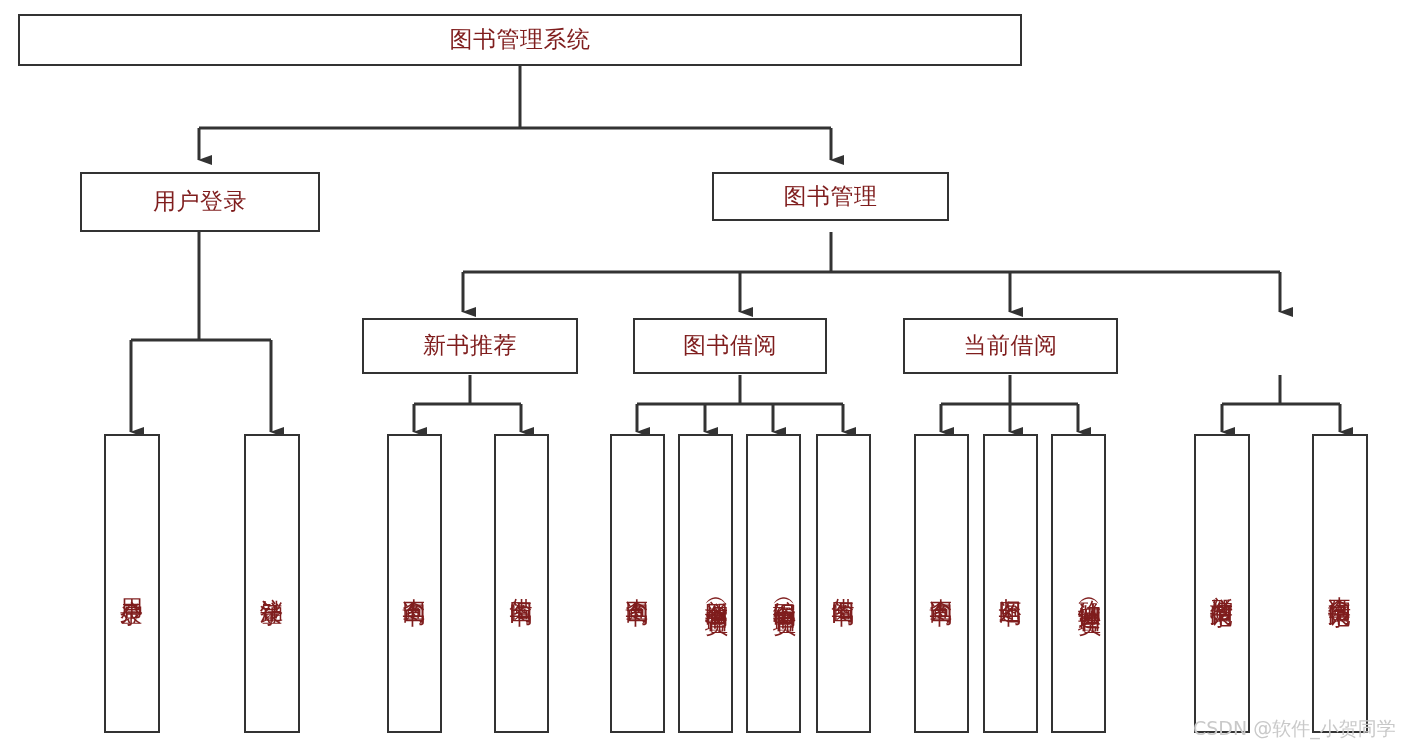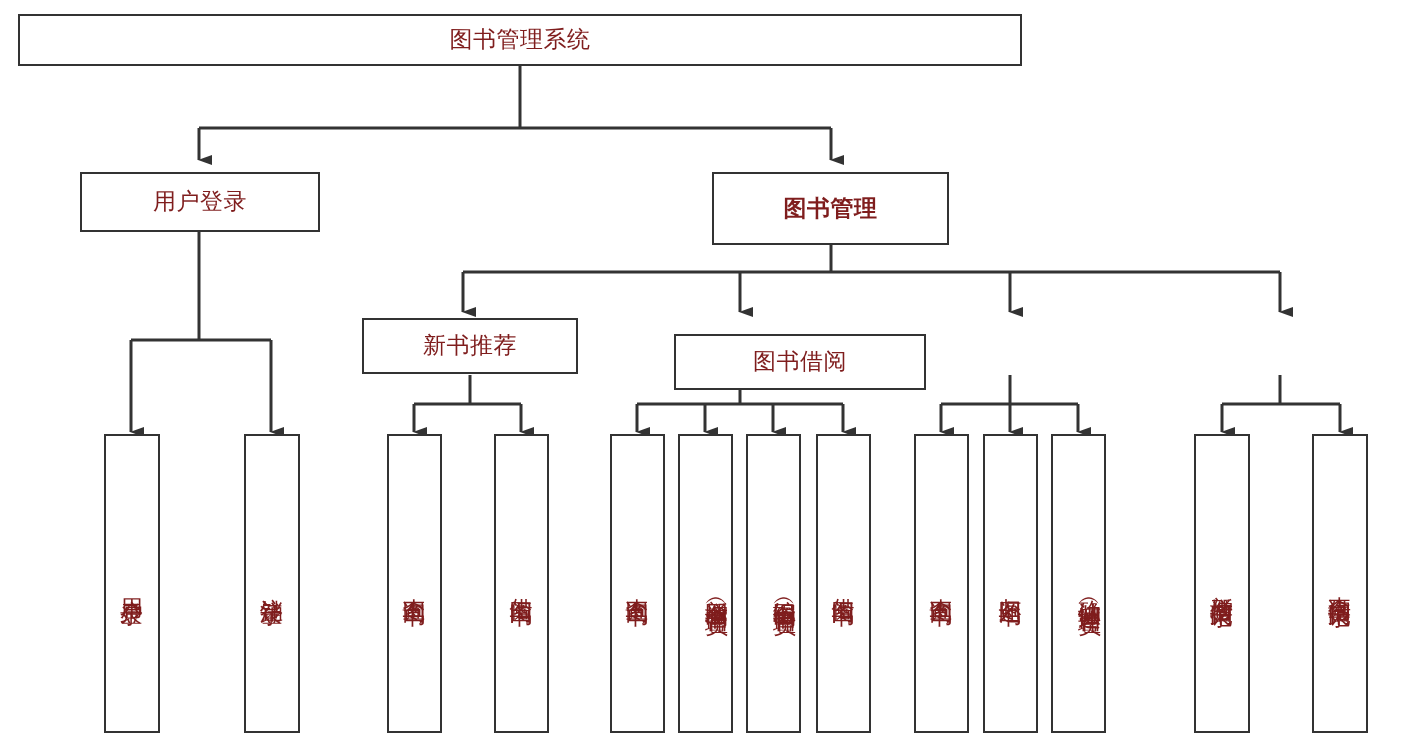--- a/index.html
+++ b/index.html
@@ -132,37 +132,39 @@
       <path d="M 1280 375 L 1280 404"></path>
       <path d="M 1222 404 L 1340 404"></path>
       <path d="M 1222 404 L 1222 432" marker-end="url(#arrow)"></path>
       <path d="M 1340 404 L 1340 432" marker-end="url(#arrow)"></path>
     </g>
   </svg>
 
   <div class="node node-h" style="left:18px; top:14px; width:1004px; height:52px;">图书管理系统</div>
 
   <div class="node node-h" style="left:80px; top:172px; width:240px; height:60px;">用户登录</div>
-  <div class="node node-h" style="left:712px; top:172px; width:237px; height:73px;font-weight:bold;">图书管理</div>
+  <div class="node node-h" style="left:712px; top:172px; width:237px; height:49px;">图书管理</div>
 
   <div class="node node-h" style="left:362px; top:318px; width:216px; height:56px;">新书推荐</div>
-  <div class="node node-h" style="left:633px; top:334px; width:252px; height:56px;margin-left:41px;">图书借阅</div>
+  <div class="node node-h" style="left:633px; top:318px; width:194px; height:56px;">图书借阅</div>
+  <div class="node node-h" style="left:903px; top:318px; width:215px; height:56px;">当前借阅</div>
 
   <div class="node node-v center-v" style="left:104px; top:434px; width:56px; height:299px;">用户登录</div>
   <div class="node node-v center-v" style="left:244px; top:434px; width:56px; height:299px;">注销登录</div>
 
   <div class="node node-v center-v" style="left:387px; top:434px; width:55px; height:299px;">查询图书</div>
   <div class="node node-v center-v" style="left:494px; top:434px; width:55px; height:299px;">借阅图书</div>
 
   <div class="node node-v center-v" style="left:610px; top:434px; width:55px; height:299px;">查询图书</div>
   <div class="node node-v" style="left:678px; top:434px; width:55px; height:299px;">新增图书（管理员）</div>
   <div class="node node-v" style="left:746px; top:434px; width:55px; height:299px;">编辑图书（管理员）</div>
   <div class="node node-v center-v" style="left:816px; top:434px; width:55px; height:299px;">借阅图书</div>
 
   <div class="node node-v center-v" style="left:914px; top:434px; width:55px; height:299px;">查询图书</div>
   <div class="node node-v center-v" style="left:983px; top:434px; width:55px; height:299px;">归还图书</div>
   <div class="node node-v" style="left:1051px; top:434px; width:55px; height:299px;">确认归还（管理员）</div>
 
   <div class="node node-v center-v" style="left:1194px; top:434px; width:56px; height:299px;">新增借阅记录</div>
   <div class="node node-v center-v" style="left:1312px; top:434px; width:56px; height:299px;">查询借阅记录</div>
 
+  <div class="watermark">CSDN @软件_小贺同学</div>
 
 </div>
 
 </body></html>

